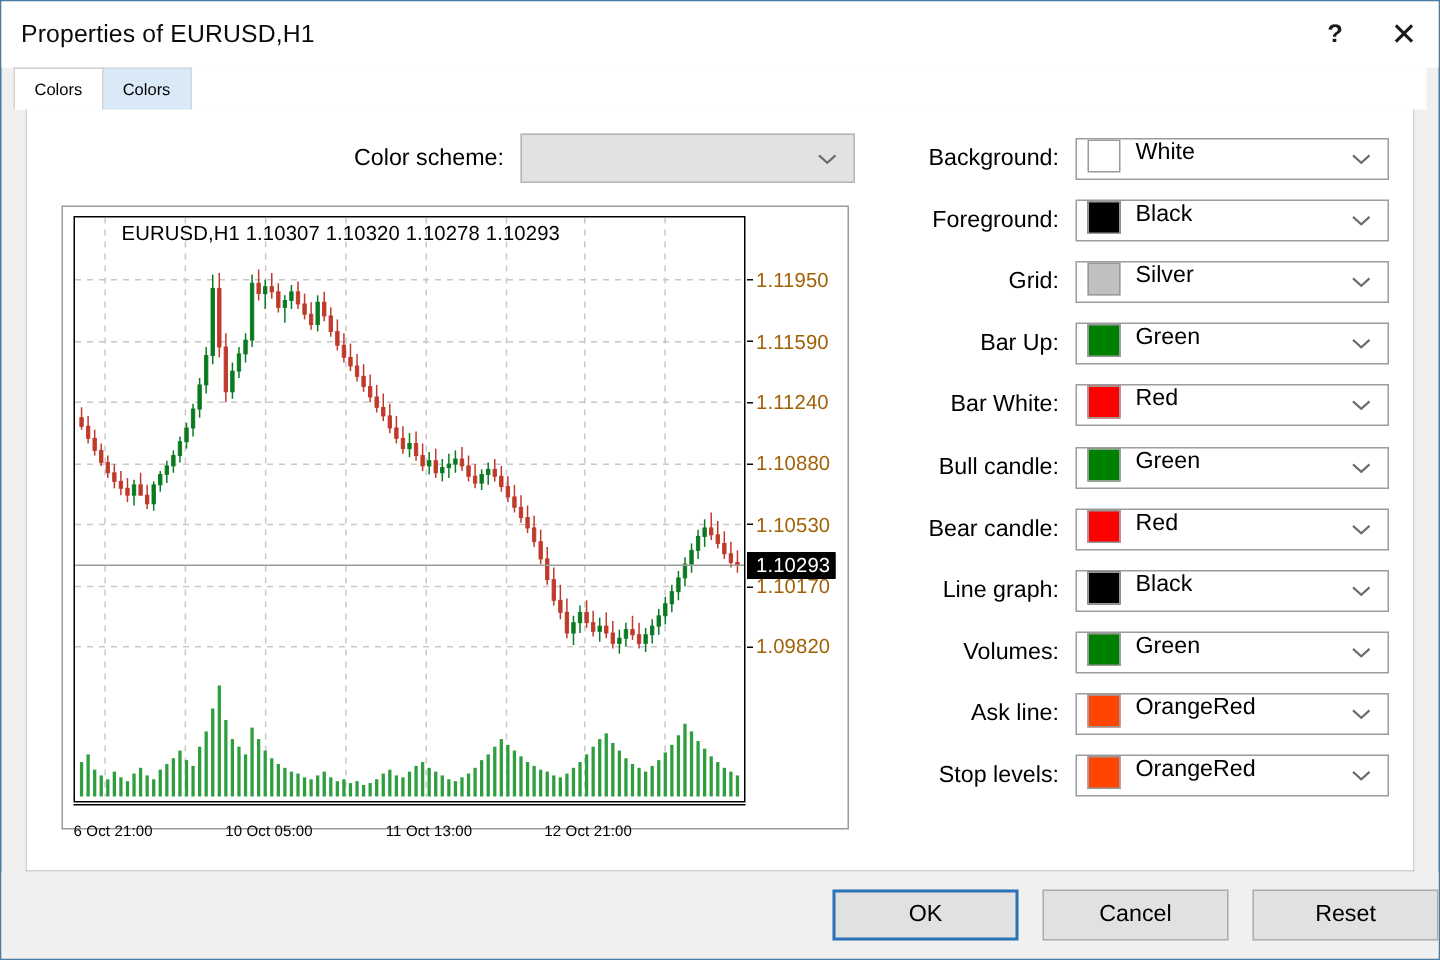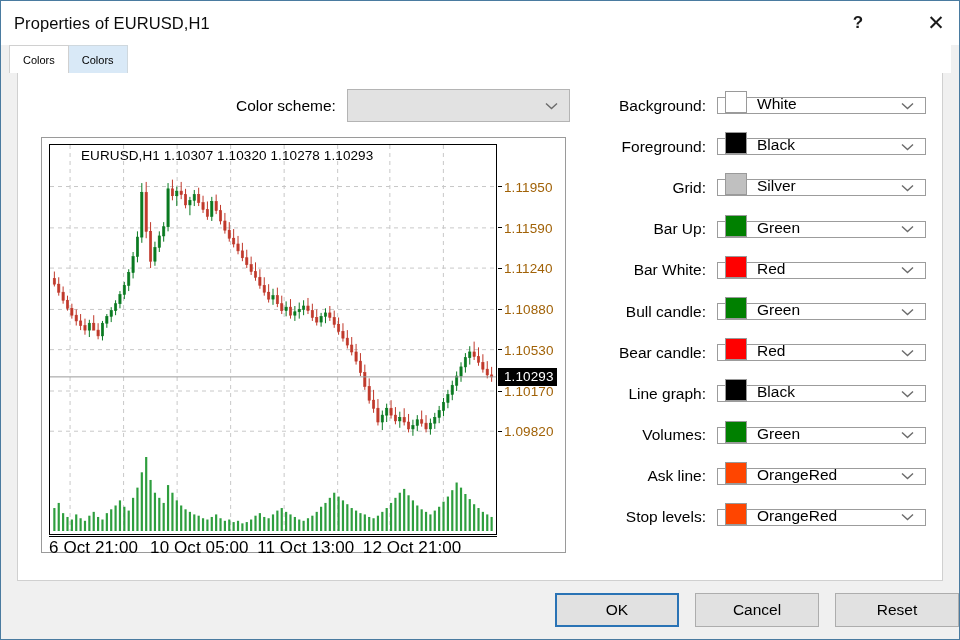--- a/index.html
+++ b/index.html
@@ -27,21 +27,20 @@
   }
 
   
   .titlebar {
     height: 44px;
     background: #ffffff;
     display: flex;
     align-items: center;
     flex: none;
     padding-left: 13px;
-    gap: 32px;
   }
   .title-text {
     font-size: 16.5px;
     color: #0b0b0b;
     letter-spacing: .1px;
     white-space: nowrap;
   }
   .titlebar-spacer { flex: 1; }
   .tb-btn {
     width: 46px;
@@ -236,22 +235,22 @@
   .time-scale {
     position: absolute;
     left: 7px;
     top: 398px;
     width: 448px;
     height: 16px;
     border-top: 1px solid #000;
   }
   .time-tick {
     position: absolute;
-    top: 1px;
-    font-size: 17px;
+    top: 12px;
+    font-size: 10px;
     color: #000;
     white-space: nowrap;
     letter-spacing: .1px;
   }
 
   
   .colorlist {
     position: absolute;
     left: 0;
     top: 12px;
@@ -266,26 +265,26 @@
     width: 126px;
     text-align: right;
     font-size: 15.5px;
     color: #000;
     padding-right: 11px;
     white-space: nowrap;
     flex: none;
   }
   .color-select {
     flex: 1;
-    height: 17px;
+    height: 28px;
     box-sizing: border-box;
     background: #ffffff;
     border: 1px solid #9c9c9c;
     display: flex;
-    align-items: flex-end;
+    align-items: flex-start;
     position: relative;
     padding-left: 7px;
   }
   .swatch {
     width: 22px;
     height: 22px;
     flex: none;
     border: 1px solid #9a9a9a;
     box-sizing: border-box;
   }

